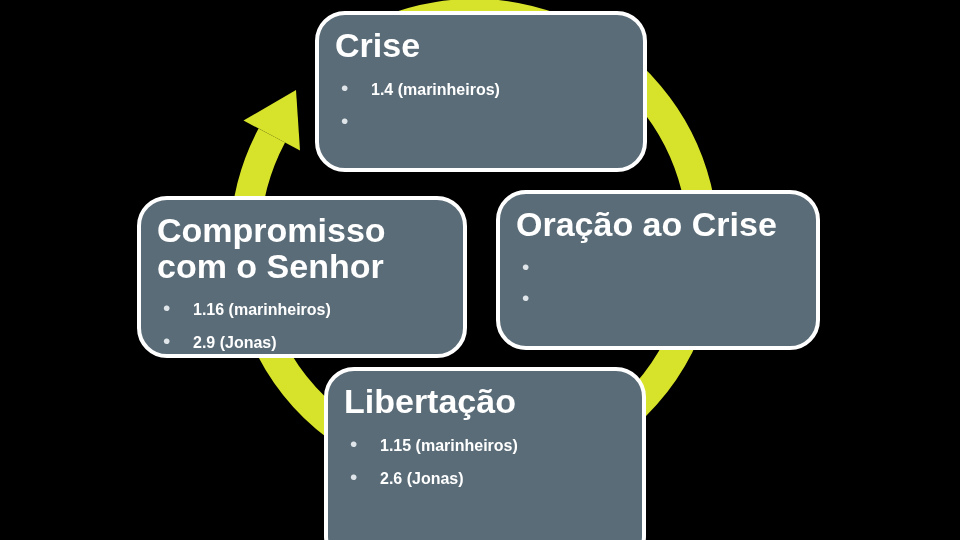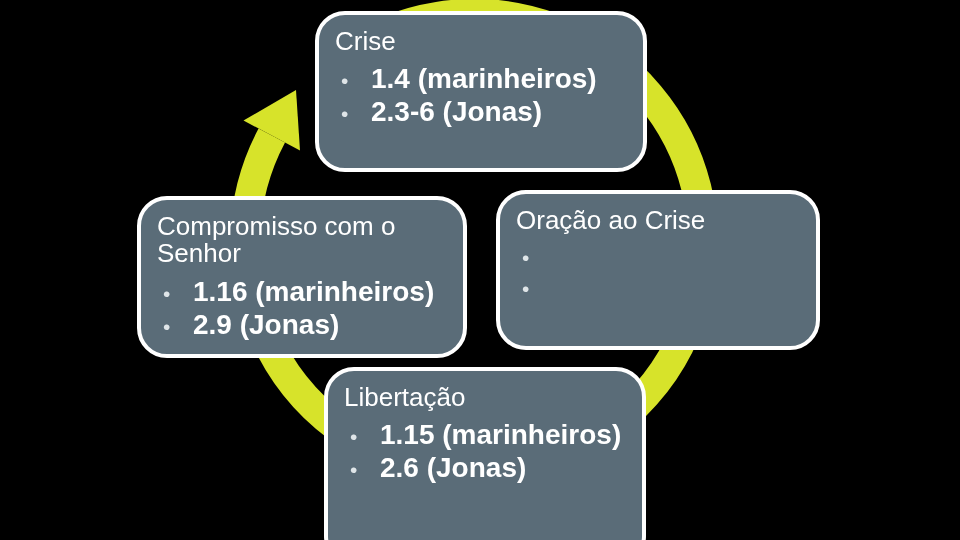--- a/index.html
+++ b/index.html
@@ -31,41 +31,41 @@
     border: 4px solid var(--box-border, #ffffff);
     border-radius: 30px;
     padding: 13px 16px;
     color: var(--text, #ffffff);
   }
   .node-top    { left: 315px; top: 11px;  width: 332px; height: 161px; }
   .node-right  { left: 496px; top: 190px; width: 324px; height: 160px; }
   .node-bottom { left: 324px; top: 367px; width: 322px; height: 199px; }
   .node-left   { left: 137px; top: 196px; width: 330px; height: 162px; }
   .node-title {
-    font-size: 26px;
-    font-weight: 400;
+    font-size: 34px;
+    font-weight: 700;
     line-height: 1.05;
     letter-spacing: 0px;
   }
   .bullets {
     margin-top: 8px;
   }
   .bullet {
     display: flex;
     align-items: baseline;
     line-height: 31px;
   }
   .dot {
     flex: 0 0 30px;
     padding-left: 6px;
     font-size: 21px;
     color: #dfe5e8;
   }
   .btext {
-    font-size: 28px;
+    font-size: 16px;
     font-weight: 700;
     white-space: nowrap;
   }
 </style>
 </head>
 <body>
 
 <div class="stage">
 
   <svg class="ring-svg" viewBox="0 0 960 540" aria-hidden="true">
@@ -75,21 +75,20 @@
 
   <div class="node node-top">
     <div class="node-title">Crise</div>
     <div class="bullets">
       <div class="bullet">
         <span class="dot">•</span>
         <span class="btext">1.4 (marinheiros)</span>
       </div>
       <div class="bullet">
         <span class="dot">•</span>
-        <span class="btext">2.3-6 (Jonas)</span>
       </div>
     </div>
   </div>
 
   <div class="node node-right">
     <div class="node-title">Oração ao Crise</div>
     <div class="bullets">
       <div class="bullet">
         <span class="dot">•</span>
       </div>

